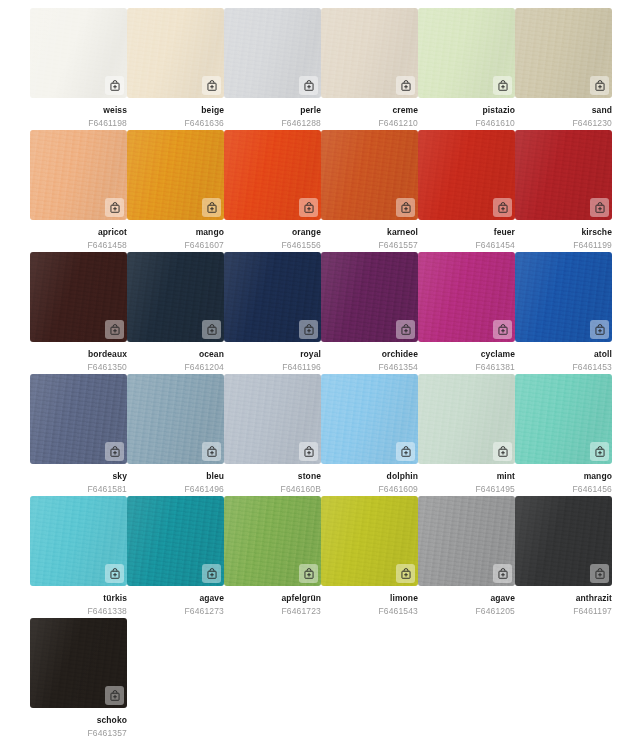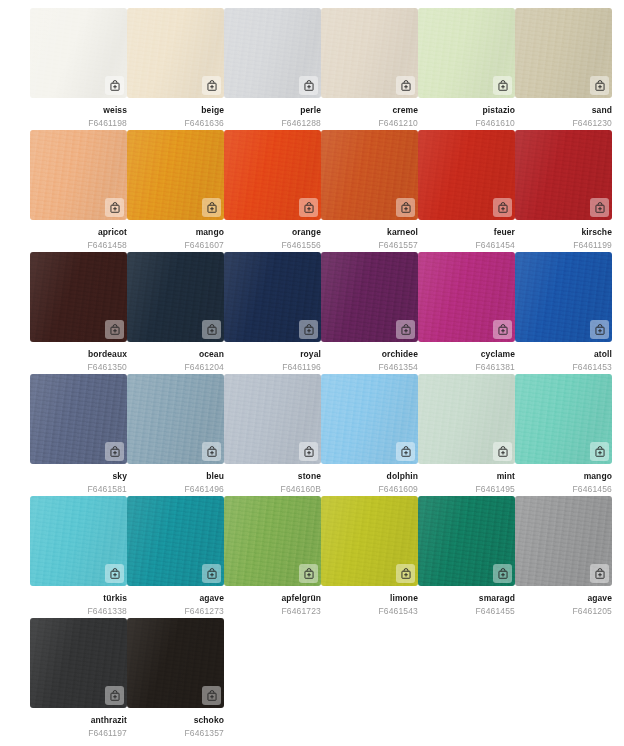--- a/index.html
+++ b/index.html
@@ -500,34 +500,20 @@
             <rect x="2.6" y="4.3" width="10.8" height="9.4" rx="0.8" fill="none" stroke="#222" stroke-width="1.2"></rect>
             <path d="M8 6.6v4.8" stroke="#222" stroke-width="1.2"></path>
             <path d="M5.6 9h4.8" stroke="#222" stroke-width="1.2"></path>
           </svg>
         </div>
       </div>
       <div class="swatch-name">limone</div>
       <div class="swatch-code">F6461543</div>
     </div>
     <div class="swatch-card">
-      <div class="swatch-chip" style="background: rgb(18, 122, 95);">
-        <div class="cart-badge">
-          <svg width="12" height="12" viewBox="0 0 16 16">
-            <path d="M5.4 4.3V3.4a2.6 2.6 0 0 1 5.2 0v0.9" fill="none" stroke="#222" stroke-width="1.2"></path>
-            <rect x="2.6" y="4.3" width="10.8" height="9.4" rx="0.8" fill="none" stroke="#222" stroke-width="1.2"></rect>
-            <path d="M8 6.6v4.8" stroke="#222" stroke-width="1.2"></path>
-            <path d="M5.6 9h4.8" stroke="#222" stroke-width="1.2"></path>
-          </svg>
-        </div>
-      </div>
-      <div class="swatch-name">smaragd</div>
-      <div class="swatch-code">F6461455</div>
-    </div>
-    <div class="swatch-card">
       <div class="swatch-chip" style="background: rgb(151, 152, 153);">
         <div class="cart-badge">
           <svg width="12" height="12" viewBox="0 0 16 16">
             <path d="M5.4 4.3V3.4a2.6 2.6 0 0 1 5.2 0v0.9" fill="none" stroke="#222" stroke-width="1.2"></path>
             <rect x="2.6" y="4.3" width="10.8" height="9.4" rx="0.8" fill="none" stroke="#222" stroke-width="1.2"></rect>
             <path d="M8 6.6v4.8" stroke="#222" stroke-width="1.2"></path>
             <path d="M5.6 9h4.8" stroke="#222" stroke-width="1.2"></path>
           </svg>
         </div>
       </div>

